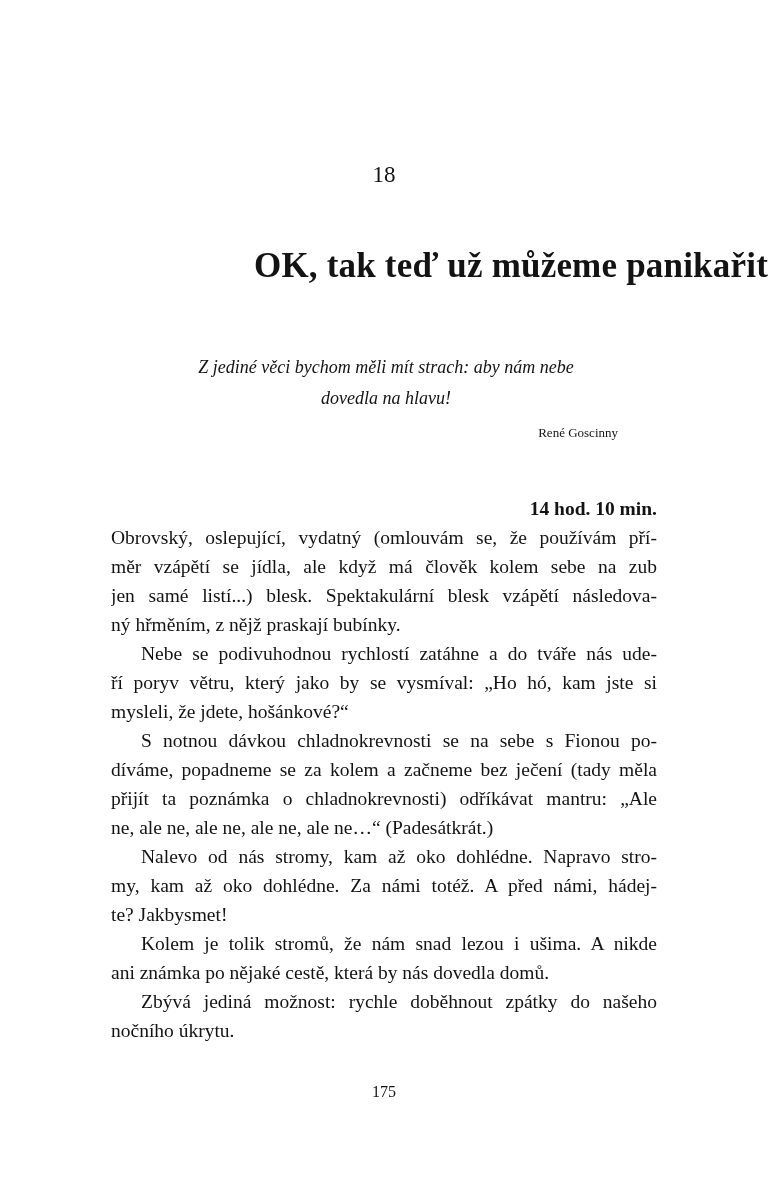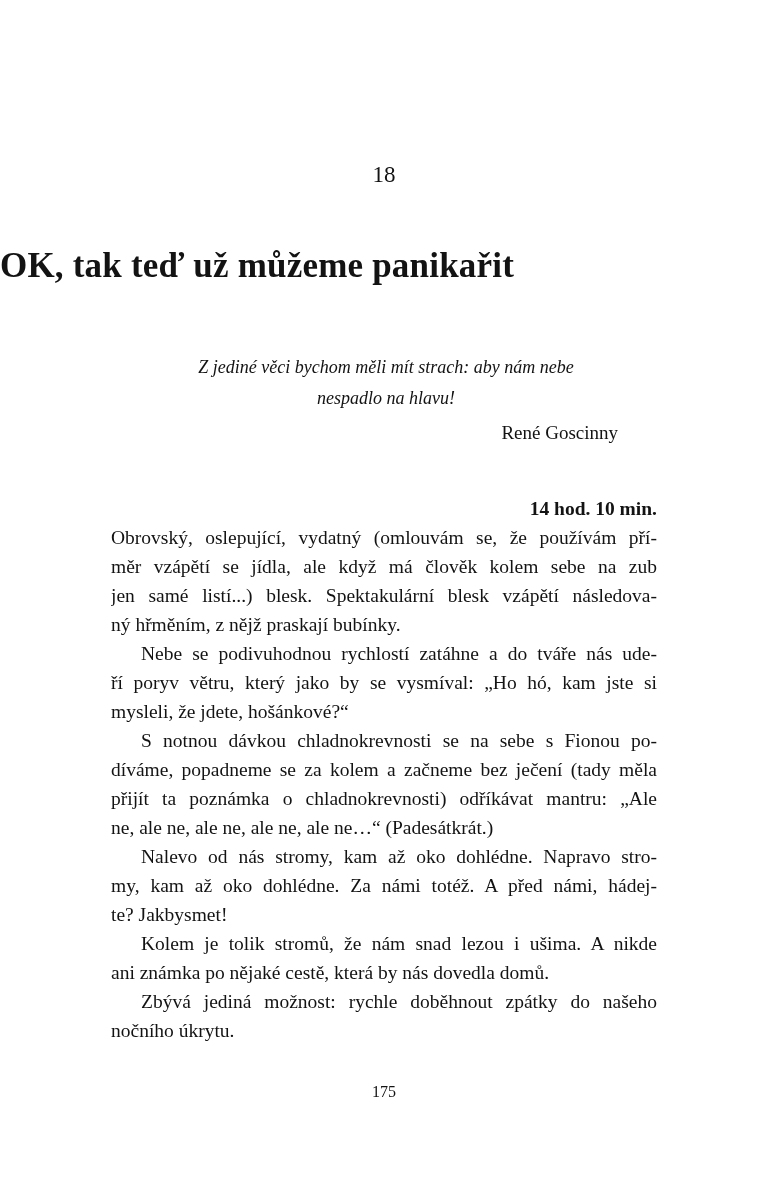--- a/index.html
+++ b/index.html
@@ -23,41 +23,41 @@
     width: 100%;
     text-align: center;
     font-size: 23px;
     font-weight: normal;
   }
   .chapter-title {
     position: absolute;
     top: 246px;
     left: 0;
     width: 100%;
-    text-align: left;
+    text-align: right;
     font-size: 35px;
     font-weight: bold;
     letter-spacing: 0.2px;
   }
   .epigraph {
     position: absolute;
     top: 352px;
     left: 131px;
     width: 510px;
     font-style: italic;
     font-size: 18px;
     line-height: 31px;
     text-align: center;
   }
   .epigraph-attribution {
     font-style: normal;
     text-align: right;
     padding-right: 23px;
     margin-top: 3px;
-    font-size: 19px;
+    font-size: 13px;
   }
   .body-block {
     position: absolute;
     top: 494px;
     left: 111px;
     width: 546px;
     font-size: 19.5px;
     line-height: 29px;
   }
   .section-heading {
@@ -91,21 +91,21 @@
 <body>
 
 <div class="page">
 
   <div class="chapter-number">18</div>
 
   <h1 class="chapter-title" style="margin:0;">OK, tak teď už můžeme panikařit</h1>
 
   <div class="epigraph">
     <div>Z jediné věci bychom měli mít strach: aby nám nebe</div>
-    <div>nespadlo na hlavu!</div>
+    <div>dovedla na hlavu!</div>
     <div class="epigraph-attribution">René Goscinny</div>
   </div>
 
   <div class="body-block">
     <div class="section-heading">14 hod. 10 min.</div>
     <div>
         <div class="bline">Obrovský, oslepující, vydatný (omlouvám se, že používám pří-</div>
         <div class="bline">měr vzápětí se jídla, ale když má člověk kolem sebe na zub</div>
         <div class="bline">jen samé listí...) blesk. Spektakulární blesk vzápětí následova-</div>
         <div class="bline last wrapok">ný hřměním, z nějž praskají bubínky.</div>

